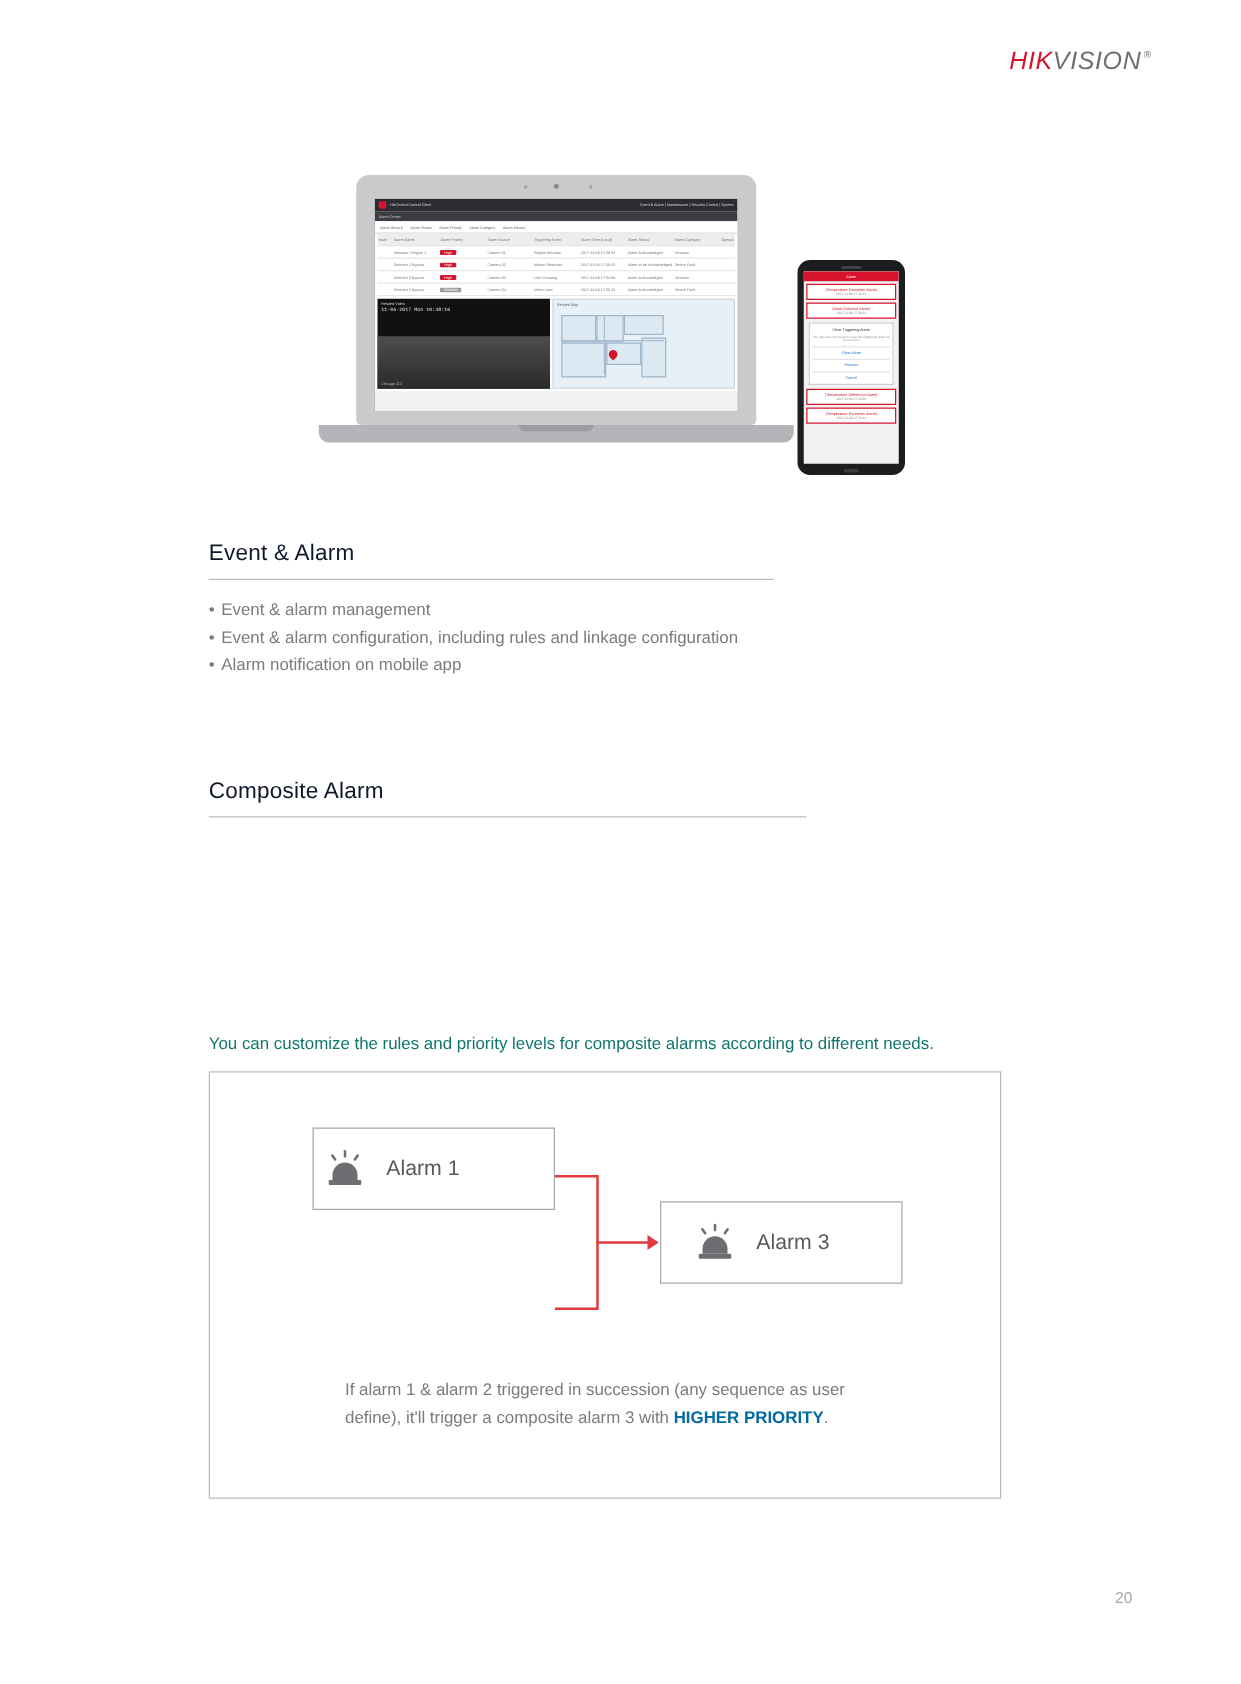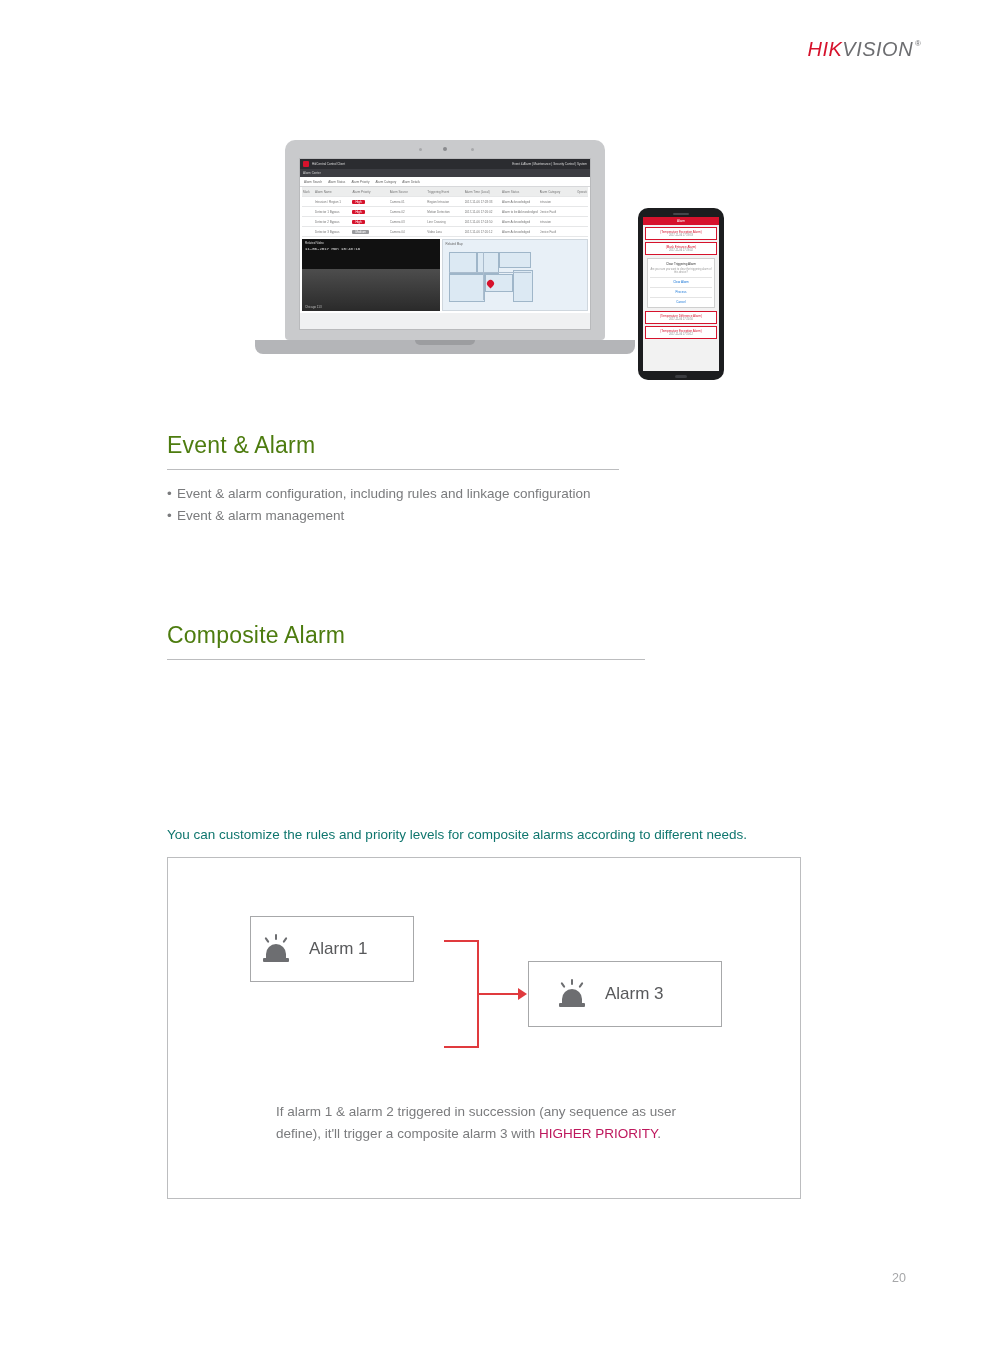--- a/index.html
+++ b/index.html
@@ -277,23 +277,23 @@
     bottom: 2px; left: 50%; transform: translateX(-50%);
     width: 12px; height: 3px; border-radius: 2px; background: #3a3b3f;
   }
 
   
   .section {
     position: absolute;
     left: 167px;
   }
   h2.sec-title {
-    font-size: 23px;
+    font-size: 18px;
     font-weight: normal;
-    color: #4d7c0f;
+    color: #0f172a;
     margin: 0 0 10px 0;
     letter-spacing: 0.2px;
   }
   .rule {
     border-bottom: 1px solid #bcbdbf;
   }
   ul.bullets {
     list-style: none;
     margin: 13px 0 0 0;
     padding: 0;
@@ -382,22 +382,22 @@
   .caption {
     position: absolute;
     left: 108px;
     top: 243px;
     width: 440px;
     font-size: 13.5px;
     color: #7a7b7d;
     line-height: 22px;
   }
   .caption .hl {
-    color: #be185d;
-    font-weight: normal;
+    color: #0369a1;
+    font-weight: bold;
   }
 
   .page-num {
     position: absolute;
     right: 87px;
     bottom: 62px;
     font-size: 12.5px;
     color: #a6a7a9;
   }
 </style>
@@ -562,35 +562,36 @@
       </div>
     </div>
     <div class="phone-home"></div>
   </div>
 </div>
 
 <div class="section" style="top:432px; width:452px;">
   <h2 class="sec-title">Event &amp; Alarm</h2>
   <div class="rule"></div>
   <ul class="bullets">
+    <li>Event &amp; alarm management</li>
     <li>Event &amp; alarm configuration, including rules and linkage configuration</li>
-    <li>Event &amp; alarm management</li>
+    <li>Alarm notification on mobile app</li>
   </ul>
 </div>
 
 <div class="section" style="top:622px; width:478px;">
   <h2 class="sec-title">Composite Alarm</h2>
   <div class="rule"></div>
 </div>
 
 <div class="section paragraph" style="top:824px; width:660px;">You can customize the rules and priority levels for composite alarms according to different  needs.</div>
 
 <div class="diagram-box">
 
-  <div class="alarm-box" style="left:82px; top:58px; width:164px; height:66px;padding-left:10px;">
+  <div class="alarm-box" style="left:82px; top:44px; width:194px; height:66px;padding-left:10px;">
     <div class="alarm-icon">
       <div class="dome"></div>
       <div class="base"></div>
       <div class="ray" style="left:14px; top:0px; height:6px;"></div>
       <div class="ray" style="left:5px; top:3px; height:6px; transform:rotate(-35deg);"></div>
       <div class="ray" style="left:23px; top:3px; height:6px; transform:rotate(35deg);"></div>
     </div>
     <div class="lbl">Alarm 1</div>
   </div>
 

